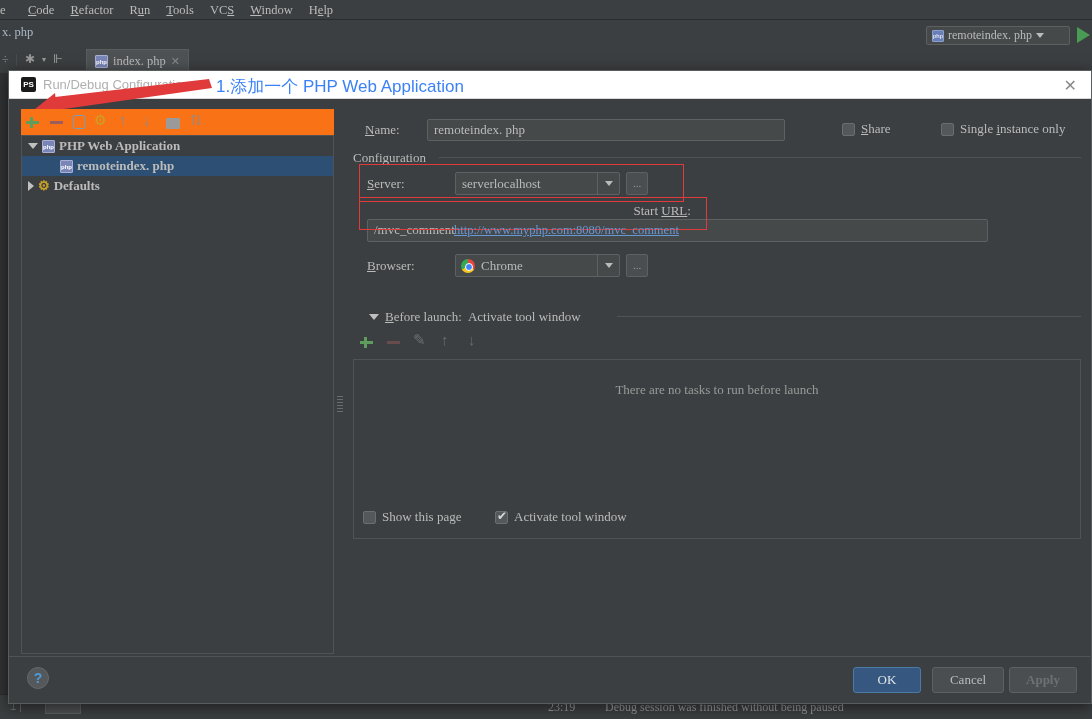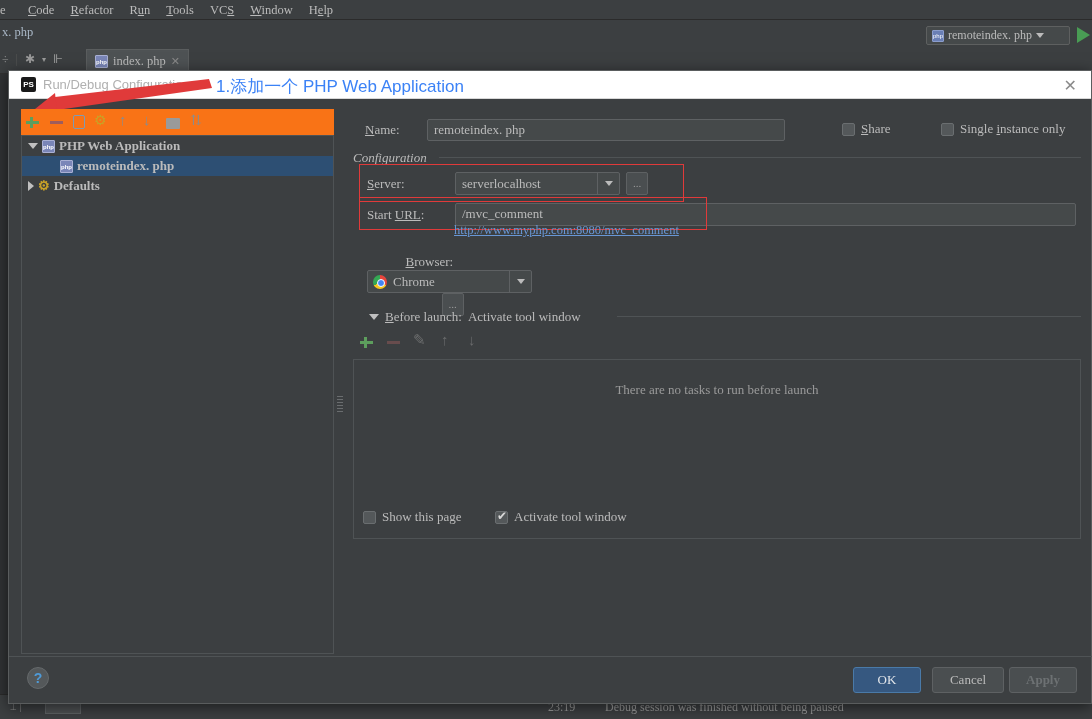--- a/index.html
+++ b/index.html
@@ -366,44 +366,44 @@
 
       <div class="chkrow" style="left:493px; top:12px;">
         <span class="chk"></span>
         <span class="chklbl"><span class="u">S</span>hare</span>
       </div>
       <div class="chkrow" style="left:592px; top:12px;">
         <span class="chk"></span>
         <span class="chklbl">Single <span class="u">i</span>nstance only</span>
       </div>
 
-      <div class="grp-title" style="left:4px; top:41px;font-style:italic;">Configuration</div>
+      <div class="grp-title" style="left:4px; top:41px;">Configuration</div>
       <div class="grp-line" style="left:90px; top:48px; width:642px;"></div>
 
       <div class="row" style="left:18px; top:63px;">
         <span class="lbl" style="width:88px"><span class="u">S</span>erver:</span>
         <span class="combo" style="width:165px;">
           <span class="val">serverlocalhost</span>
           <span class="arrowbox">
               <i class="caret-dn"></i>
             </span>
         </span>
         <span class="dots-btn">...</span>
       </div>
       <div class="redbox" style="left:10px; top:55px; width:325px; height:38px;"></div>
 
-      <div class="row" style="left:18px; top:94px;">
+      <div class="row" style="left:18px; top:94px;flex-direction:column;">
         <span class="lbl" style="width:88px">Start <span class="u">URL</span>:</span>
         <span class="tf" style="width:621px; height:23px;">/mvc_comment</span>
       </div>
       <div class="redbox" style="left:10px; top:88px; width:348px; height:33px;"></div>
 
       <div class="url-link" style="left:105px; top:114px;">http://www.myphp.com:8080/mvc_comment</div>
 
-      <div class="row" style="left:18px; top:145px;flex-direction:column;">
+      <div class="row" style="left:18px; top:145px;">
         <span class="lbl" style="width:88px"><span class="u">B</span>rowser:</span>
         <span class="combo" style="width:165px;">
           <span class="chrome-ico"></span>
           <span class="val">Chrome</span>
           <span class="arrowbox">
               <i class="caret-dn"></i>
             </span>
         </span>
         <span class="dots-btn">...</span>
       </div>

